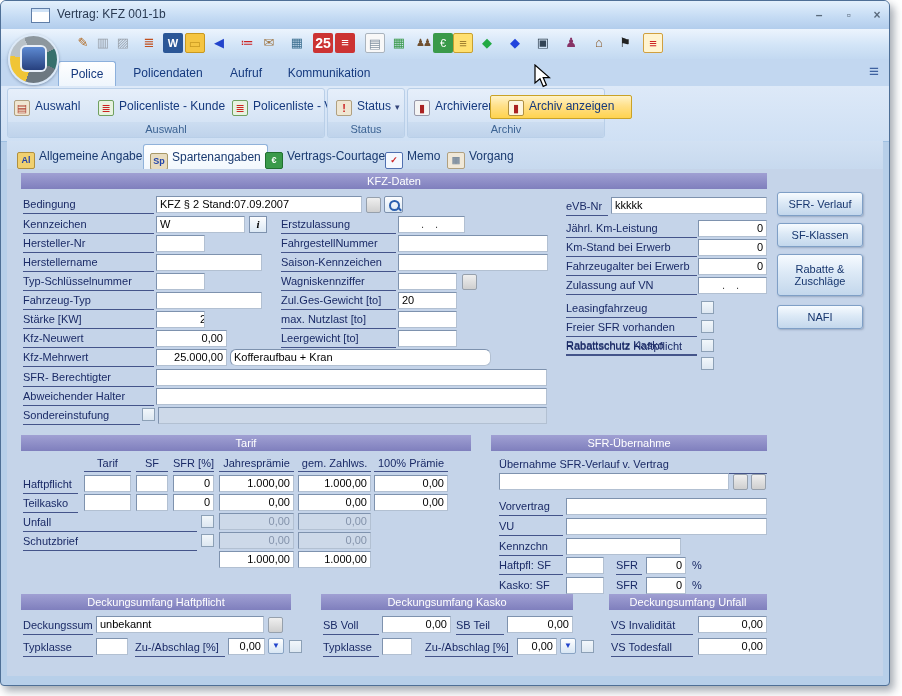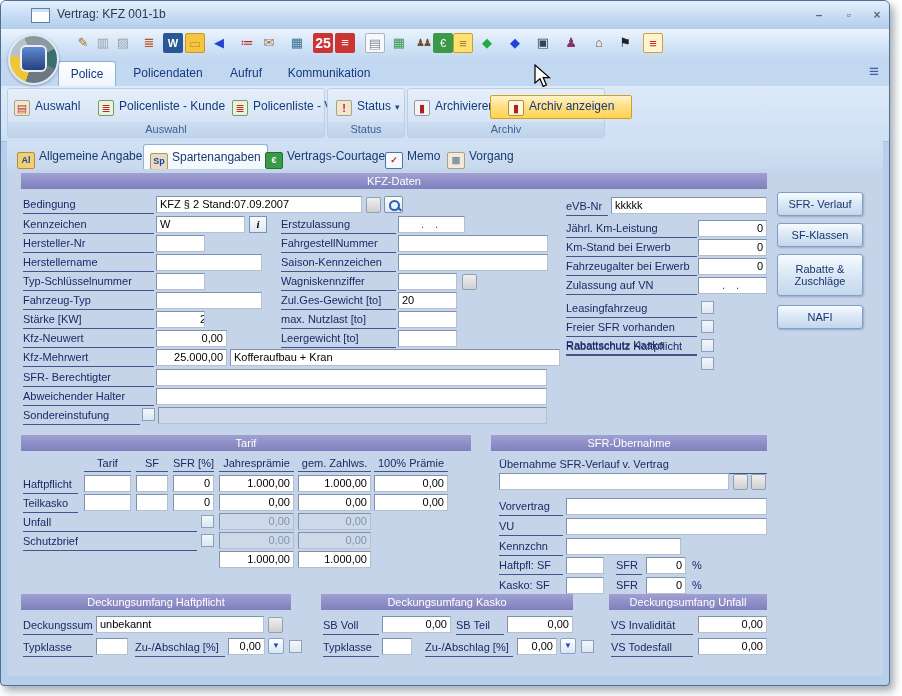--- a/index.html
+++ b/index.html
@@ -194,21 +194,21 @@
     </span>
   <span class="tb" style="left:155px;top:215px;width:89px;">W</span>
   <span class="btn-i" style="left:248px;top:215px;">i</span>
   <span class="tb" style="left:155px;top:234px;width:49px;"></span>
   <span class="tb" style="left:155px;top:253px;width:106px;"></span>
   <span class="tb" style="left:155px;top:272px;width:49px;"></span>
   <span class="tb" style="left:155px;top:291px;width:106px;"></span>
   <span class="tb" style="left:155px;top:310px;width:49px;padding-left:43px;">222</span>
   <span class="tb num" style="left:155px;top:329px;width:71px;">0,00</span>
   <span class="tb num" style="left:155px;top:348px;width:71px;">25.000,00</span>
-  <span class="tb" style="left:229px;top:348px;width:330px;">Kofferaufbau + Kran</span>
+  <span class="tb" style="left:229px;top:348px;width:261px;border-radius:6px;">Kofferaufbau + Kran</span>
   <span class="tb" style="left:155px;top:368px;width:391px;"></span>
   <span class="tb" style="left:155px;top:387px;width:391px;"></span>
   <span class="cb" style="left:141px;top:407px;"></span>
   <span class="tb dis" style="left:157px;top:406px;width:389px;"></span>
 
   <span class="lbl" style="left:280px;top:217px;width:115px;">Erstzulassung</span>
   <span class="lbl" style="left:280px;top:236px;width:115px;">FahrgestellNummer</span>
   <span class="lbl" style="left:280px;top:255px;width:115px;">Saison-Kennzeichen</span>
   <span class="lbl" style="left:280px;top:274px;width:115px;">Wagniskennziffer</span>
   <span class="lbl" style="left:280px;top:293px;width:115px;">Zul.Ges-Gewicht [to]</span>

